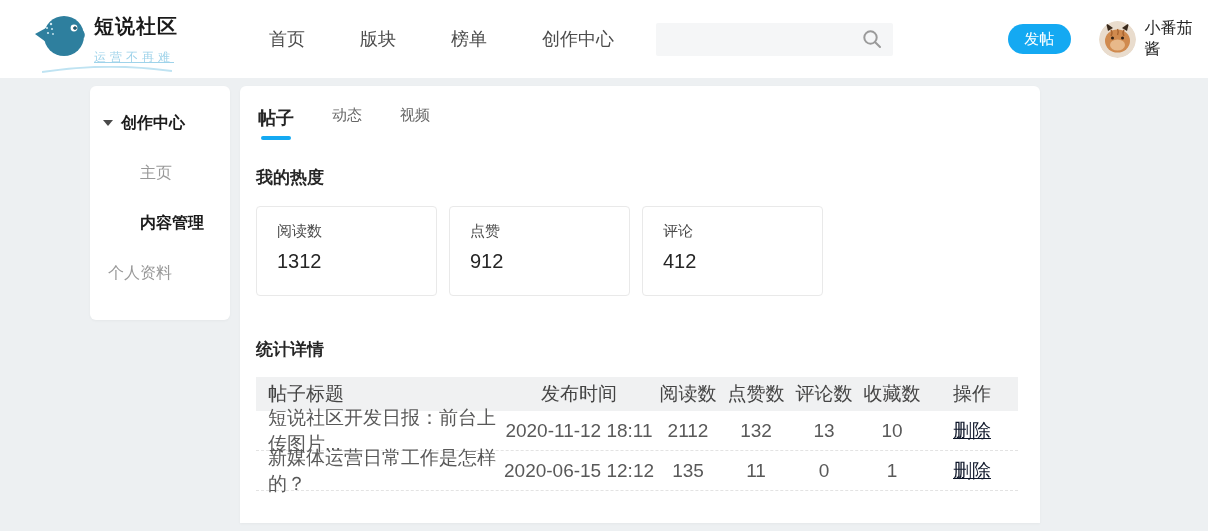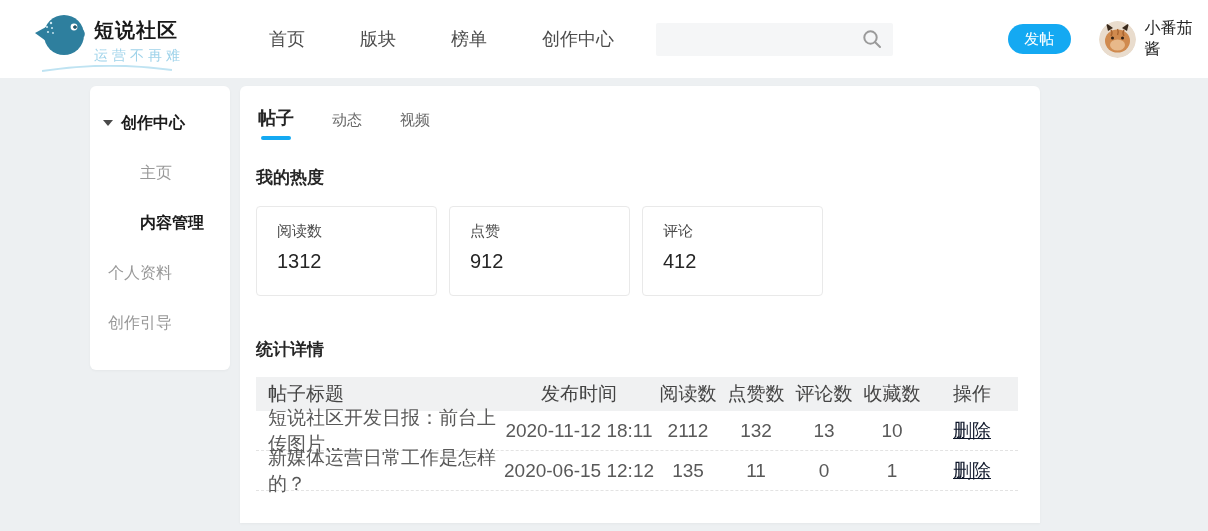--- a/index.html
+++ b/index.html
@@ -5,21 +5,21 @@
   * { margin:0; padding:0; box-sizing:border-box; }
   html,body { width:1208px; height:531px; overflow:hidden; }
   body { font-family:"Liberation Sans","DejaVu Sans",sans-serif; background:#edf0f2; color:#333; }
 
   
   .navbar { height:78px; background:#ffffff; display:flex; align-items:center; position:relative; }
   .brand { display:flex; align-items:flex-end; margin-left:34px; width:180px; position:relative; }
   .brand-fish { flex:0 0 auto; }
   .brand-text { margin-left:8px; display:flex; flex-direction:column; }
   .brand-name { font-size:20px; font-weight:bold; color:#1a1a1a; letter-spacing:1px; }
-  .brand-tagline { font-size:14px; color:#9fd3ea; letter-spacing:4px; margin-top:3px; }
+  .brand-tagline { font-size:12px; color:#9fd3ea; letter-spacing:4px; margin-top:9px;text-decoration:underline; }
   .brand-swoosh { position:absolute; left:8px; bottom:-8px; width:130px; height:8px; }
 
   .nav-links { display:flex; align-items:center; margin-left:56px; gap:55px; }
   .nav-link { font-size:18px; color:#4d4d4d; cursor:pointer; white-space:nowrap; }
 
   .search-box { margin-left:42px; width:238px; height:33px; background:#f5f6f7; border-radius:2px;
                 display:flex; align-items:center; justify-content:flex-end; padding-right:10px; }
   .search-input { flex:1; border:none; outline:none; background:transparent; height:100%;
                   padding:0 10px; font-size:14px; color:#333; }
   .search-icon { width:22px; height:22px; flex:0 0 auto; cursor:pointer; }
@@ -42,21 +42,21 @@
            border-top:6px solid #4a4a4a; margin-right:8px; }
   .side-sub { padding-left:50px; font-size:16px; color:#999; }
   .side-sub.active { color:#1a1a1a; font-weight:bold; }
   .side-item { padding-left:18px; font-size:16px; color:#999; }
 
   .main-card { width:800px; margin-left:10px; background:#ffffff; border-radius:6px 6px 0 0;
                min-height:437px; padding:20px 24px 30px 16px;
                box-shadow:0 1px 3px rgba(0,0,0,0.04); }
 
   
-  .tabs { display:flex; align-items:flex-end; gap:38px; padding-left:2px; }
+  .tabs { display:flex; align-items:flex-start; gap:38px; padding-left:2px; }
   .tab { font-size:15px; color:#666; cursor:pointer; padding-bottom:10px; }
   .tab.active { font-size:18px; font-weight:bold; color:#262626; position:relative; }
   .tab.active::after { content:""; position:absolute; left:50%; transform:translateX(-50%);
                        bottom:0; width:30px; height:4px; border-radius:2px; background:#14a9f2; }
 
   .section-title { font-size:17px; font-weight:bold; color:#262626; }
   .heat-title { margin-top:26px; }
 
   
   .stat-grid { display:grid; grid-template-columns:repeat(4,1fr); gap:12px; margin-top:17px; }
@@ -146,21 +146,20 @@
 <div class="page-body">
 
   <div class="sidebar">
     <div class="side-row side-root">
       <span class="caret"></span>
       <span>创作中心</span>
     </div>
     <div class="side-row side-sub">主页</div>
     <div class="side-row side-sub active">内容管理</div>
     <div class="side-row side-item">个人资料</div>
-    <div class="side-row side-item">创作引导</div>
   </div>
 
   <div class="main-card">
 
     <div class="tabs">
       <span class="tab active">帖子</span>
       <span class="tab">动态</span>
       <span class="tab">视频</span>
     </div>
 

